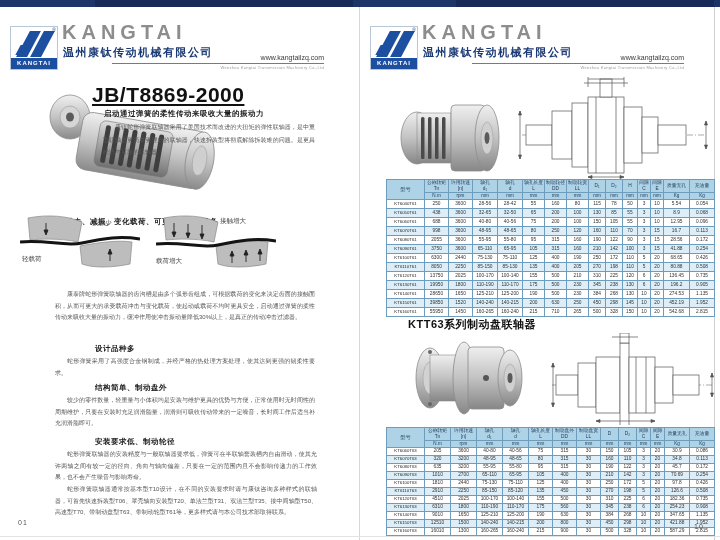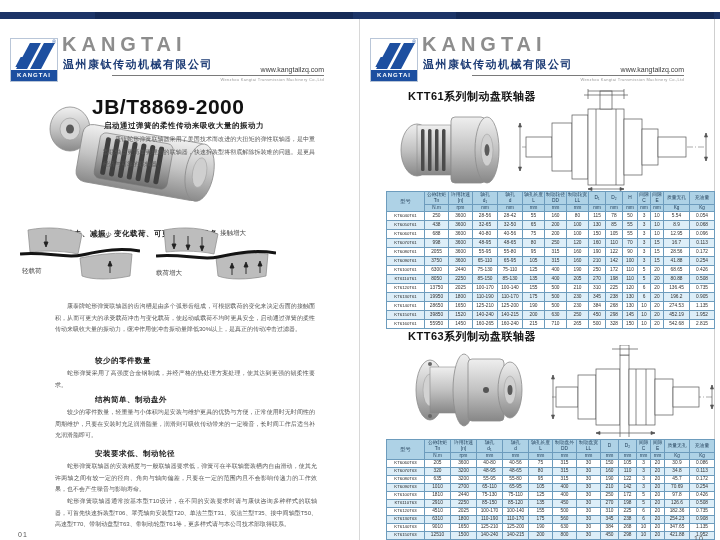--- a/index.html
+++ b/index.html
@@ -1,17 +1,17 @@
 <!DOCTYPE html>
 <html><head>
 <meta charset="utf-8">
 <style>
   html,body{margin:0;padding:0;background:#ffffff;}
   body{width:720px;height:540px;overflow:hidden;font-family:"Liberation Sans","DejaVu Sans",sans-serif;position:relative;}
-  .sheet{position:absolute;inset:0;background:#fff;margin-top:12px;}
+  .sheet{position:absolute;inset:0;background:#fff;}
   .topbar{position:absolute;left:0;top:0;width:720px;height:7px;background:#1c3467;}
   .topbar .seg{position:absolute;top:0;height:7px;background:#152a57;}
   .pagesep{position:absolute;left:359px;top:7px;width:1px;height:533px;background:#d8d8d8;}
   .edge-r{position:absolute;left:714px;top:7px;width:1px;height:533px;background:#cfcfcf;}
   .edge-b{position:absolute;left:0;top:536px;width:720px;height:1px;background:#e3e3e3;}
   .page{position:absolute;top:7px;width:360px;height:533px;}
   .page.left{left:0;} .page.right{left:360px;}
 
   
   .hdr{position:absolute;left:0;top:0;width:360px;height:62px;}
@@ -21,21 +21,21 @@
   .logo .s3{position:absolute;left:7px;top:18px;width:7px;height:10px;background:#1d4fa0;transform:skewX(-28deg);}
   .logo .badge{position:absolute;left:0;bottom:0;width:100%;height:11px;background:#1d4fa0;color:#fff;font-size:6px;line-height:11px;text-align:center;letter-spacing:1px;font-weight:bold;}
   .logo .reg{position:absolute;right:1px;top:0;font-size:5px;color:#1d4fa0;}
   .brandword{position:absolute;left:62px;top:14px;font-size:20px;font-weight:bold;color:#8d8d8d;letter-spacing:5px;}
   .companycn{position:absolute;left:63px;top:38px;font-size:11px;font-weight:bold;color:#1b3a74;letter-spacing:1.5px;}
   .hdr-line{position:absolute;left:112px;top:56px;width:212px;height:1px;background:#7a7a7a;}
   .site-url{position:absolute;left:112px;top:47px;width:212px;text-align:right;font-size:7px;color:#3a3a3a;}
   .site-sub{position:absolute;left:112px;top:58px;width:212px;text-align:right;font-size:4px;color:#9a9a9a;letter-spacing:0.3px;}
 
   
-  .jb-title{position:absolute;left:92px;top:76px;font-size:21px;font-weight:bold;color:#111;letter-spacing:0.5px;}
+  .jb-title{position:absolute;left:92px;top:76px;font-size:21px;font-weight:bold;color:#111;letter-spacing:0.5px;text-decoration:underline;}
   .jb-sub{position:absolute;left:104px;top:102px;font-size:7.5px;font-weight:bold;color:#222;letter-spacing:0.5px;}
   .intro{position:absolute;left:103px;top:114px;width:212px;font-size:6px;line-height:2.1;color:#555;text-align:justify;text-indent:2em;}
   .photo1{position:absolute;left:44px;top:84px;width:190px;height:104px;}
   .lp-h{position:absolute;font-size:7.5px;font-weight:bold;color:#222;letter-spacing:0.5px;}
   .lp-body{position:absolute;font-size:6px;line-height:1.95;color:#555;text-align:justify;}
   .lp-body p{margin:0;text-indent:2em;}
   .diagram{position:absolute;width:120px;height:64px;}
   .dg-label{position:absolute;font-size:6.5px;color:#444;}
   .pageno{position:absolute;font-size:7px;color:#555;letter-spacing:1px;}
 
@@ -159,21 +159,21 @@
         </g>
       </svg>
       <span class="dg-label" style="left:64px;top:6px;">接触增大</span>
       <span class="dg-label" style="left:0px;top:46px;">载荷增大</span>
     </div>
 
     <div class="lp-body" style="left:55px;top:282px;width:260px;">
       <p>康泰牌蛇形弹簧联轴器的齿沟槽是由多个弧形齿组成，可根据载荷的变化来决定齿面的接触面积，从而可更大的承受载荷冲击与变化载荷，使起动或载荷不均时更具安全，启动通过弹簧的柔性传动来吸收大量的振动力，缓冲作用使冲击振动量降低30%以上，是真正的传动冲击过滤器。</p>
     </div>
 
-    <div class="lp-h" style="left:95px;top:337px;">较少的零件数量</div>
+    <div class="lp-h" style="left:95px;top:337px;">设计品种多</div>
     <div class="lp-body" style="left:55px;top:349px;width:260px;">
       <p>蛇形弹簧采用了高强度合金钢制成，并经严格的热处理方案处理，使其达到更强的韧柔性要求。</p>
     </div>
 
     <div class="lp-h" style="left:95px;top:376px;">结构简单、制动盘外</div>
     <div class="lp-body" style="left:55px;top:388px;width:260px;">
       <p>较少的零件数量，轻重量与小体积均是安装与维护更具的优势与方便，正常使用时无时间性的周期维护，只要在安装时充足润滑脂量，润滑则可吸收传动带来的一定噪音，长时间工作后适当补充润滑脂即可。</p>
     </div>
 
     <div class="lp-h" style="left:95px;top:430px;">安装要求低、制动轮径</div>
@@ -194,21 +194,20 @@
         <div class="reg">®</div>
         <div class="badge">KANGTAI</div>
       </div>
       <div class="brandword">KANGTAI</div>
       <div class="companycn">温州康钛传动机械有限公司</div>
       <div class="hdr-line"></div>
       <div class="site-url">www.kangtailzq.com</div>
       <div class="site-sub">Wenzhou Kangtai Transmission Machinery Co.,Ltd</div>
     </div>
 
-    <div class="sec-title" style="left:48px;top:70px;">KTT61系列制动盘联轴器</div>
 
     <svg class="photo" style="left:35px;top:92px;" width="118" height="78" viewBox="0 0 118 78">
       <defs>
         <linearGradient id="pgC" x1="0" y1="0" x2="0" y2="1">
           <stop offset="0" stop-color="#efefef"></stop>
             <stop offset="0.5" stop-color="#c2c2c2"></stop>
             <stop offset="1" stop-color="#878787"></stop>
         </linearGradient>
       </defs>
       <ellipse cx="22" cy="39" rx="16" ry="26" fill="url(#pgC)" stroke="#8b8b8b" stroke-width="0.8"></ellipse>

